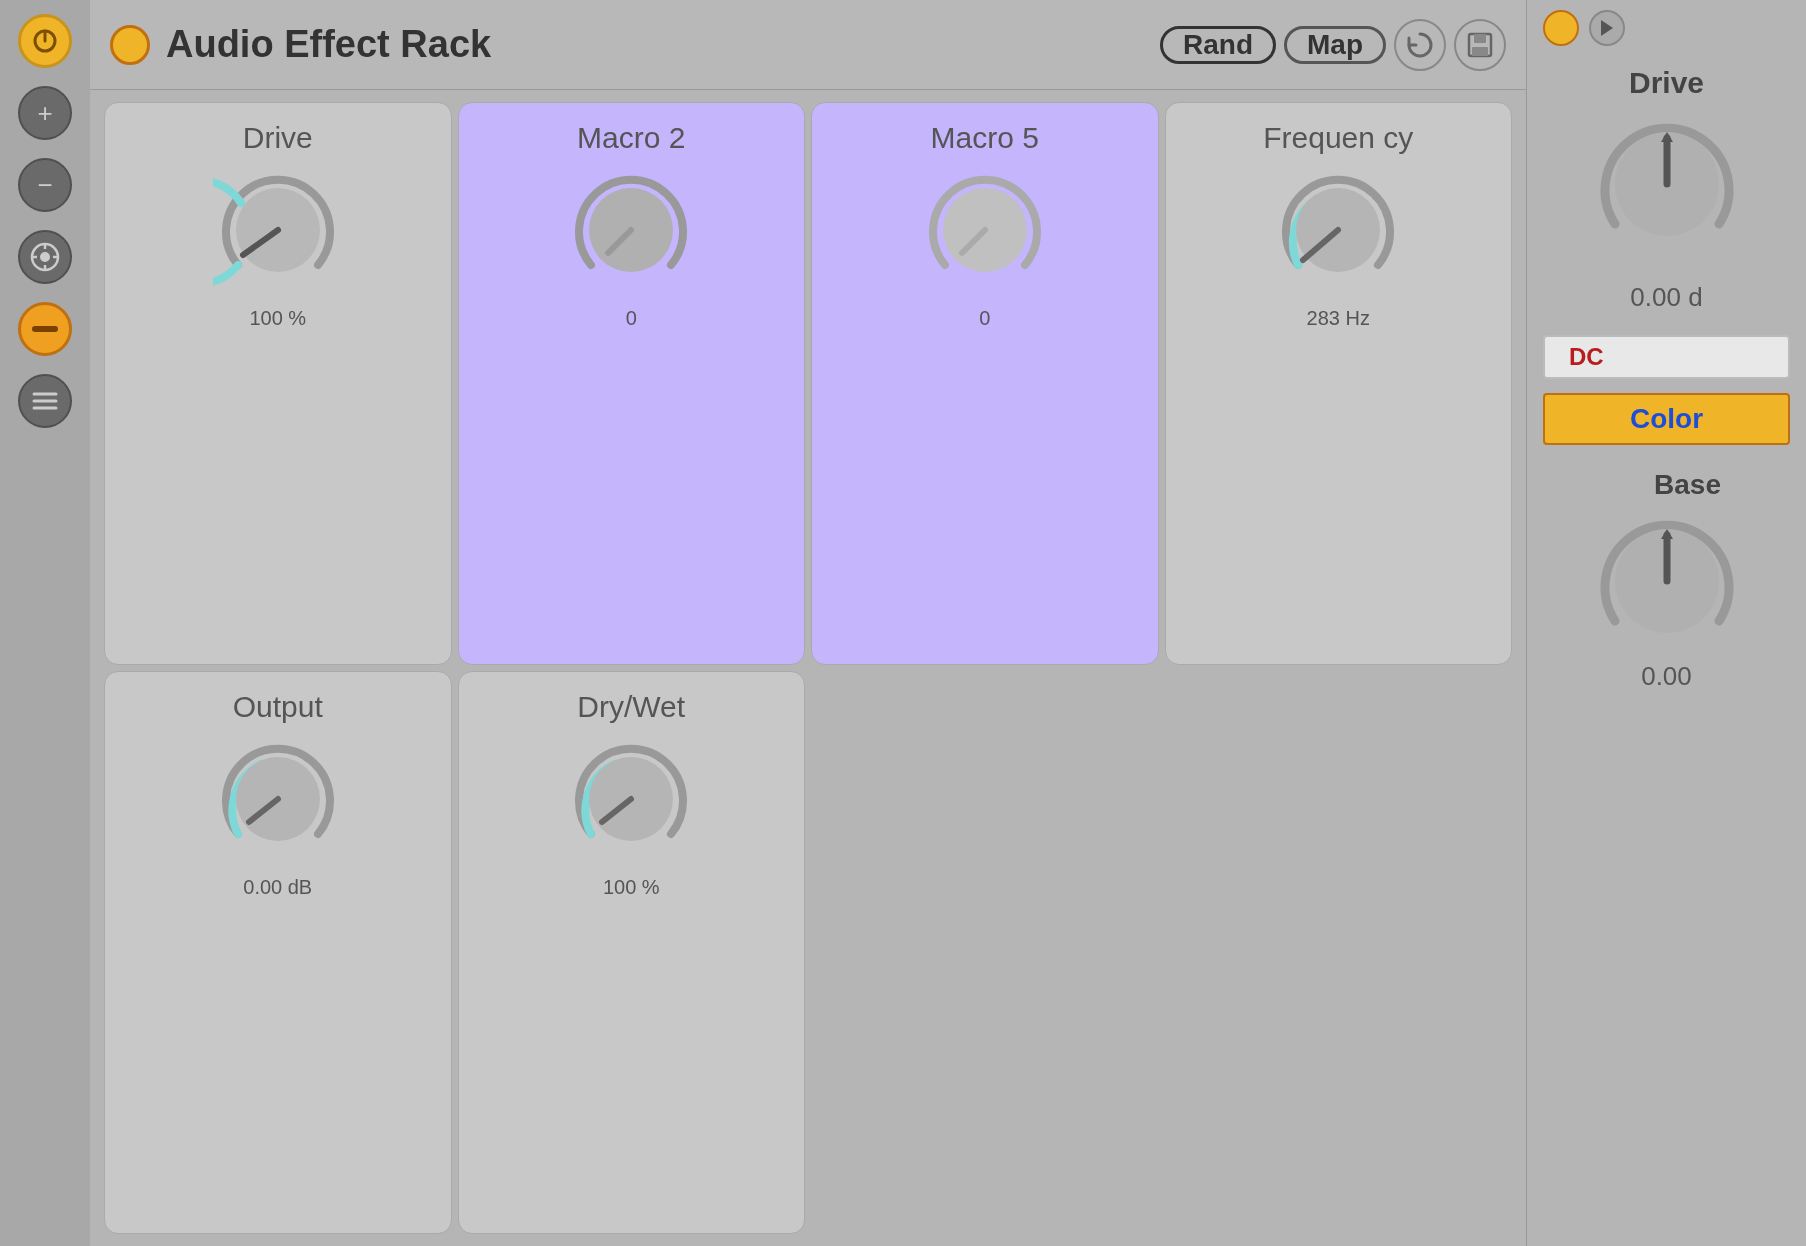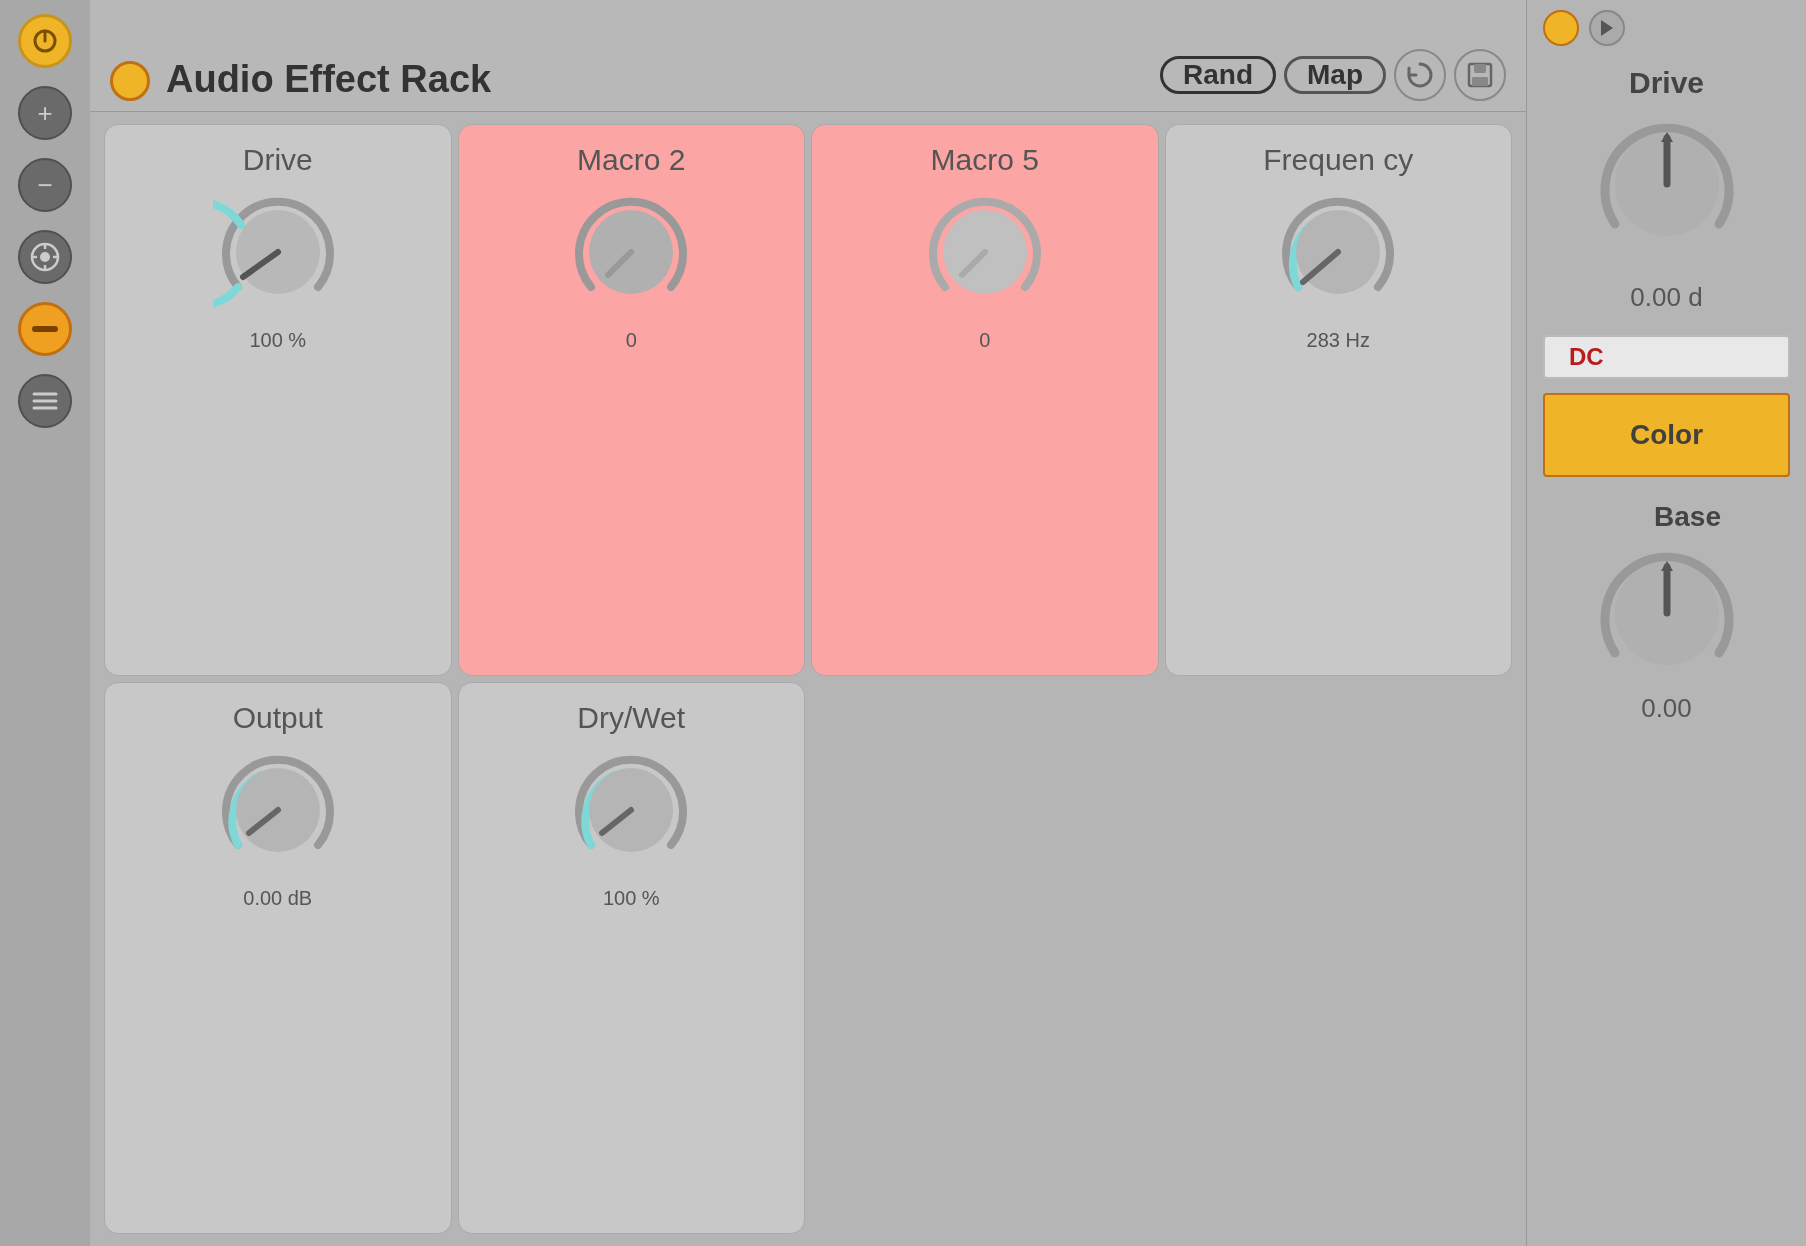--- a/index.html
+++ b/index.html
@@ -62,25 +62,25 @@
       flex: 1;
       display: flex;
       flex-direction: column;
       background: #b5b5b5;
       min-width: 0;
     }
 
     
     .rack-header {
       display: flex;
-      align-items: flex-end;
+      align-items: center;
       padding: 10px 20px;
       background: #b8b8b8;
       gap: 16px;
-      height: 112px;
+      height: 90px;
       border-bottom: 1px solid #999;
     }
 
     .rack-title-dot {
       width: 40px;
       height: 40px;
       border-radius: 50%;
       background: #f0b429;
       border: 3px solid #c07010;
       flex-shrink: 0;
@@ -134,21 +134,21 @@
     .macro-grid {
       flex: 1;
       display: grid;
       grid-template-columns: repeat(4, 1fr);
       grid-template-rows: repeat(2, 1fr);
       gap: 6px;
       padding: 12px 14px;
     }
 
     .macro-cell {
-      background: #fca5a5;
+      background: #c4b5fd;
       border-radius: 14px;
       display: flex;
       flex-direction: column;
       align-items: center;
       padding: 18px 10px 14px;
       border: 1px solid #aaa;
       position: relative;
     }
 
     .macro-cell.highlighted {
@@ -261,24 +261,24 @@
       color: #b91c1c;
       cursor: pointer;
       text-align: left;
       width: 100%;
     }
 
     .color-button {
       background: #f0b429;
       border: 2px solid #c07010;
       border-radius: 4px;
-      padding: 24px 16px;
+      padding: 8px 16px;
       font-size: 28px;
       font-weight: bold;
-      color: #404040;
+      color: #1d4ed8;
       cursor: pointer;
       text-align: center;
       width: 100%;
     }
 
     .right-base-label {
       font-size: 28px;
       font-weight: bold;
       color: #444;
       margin-top: 10px;

